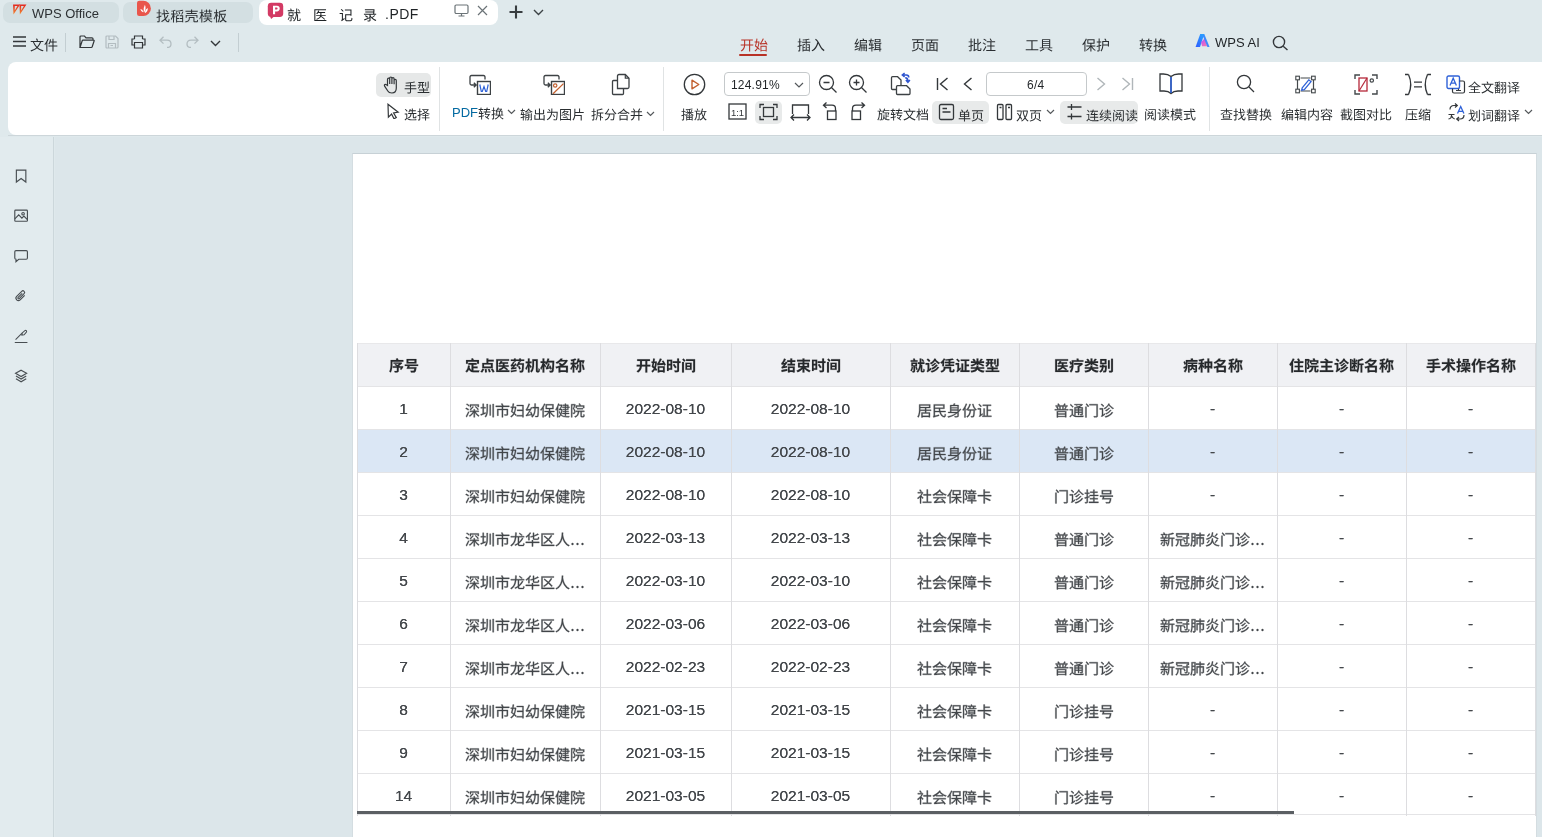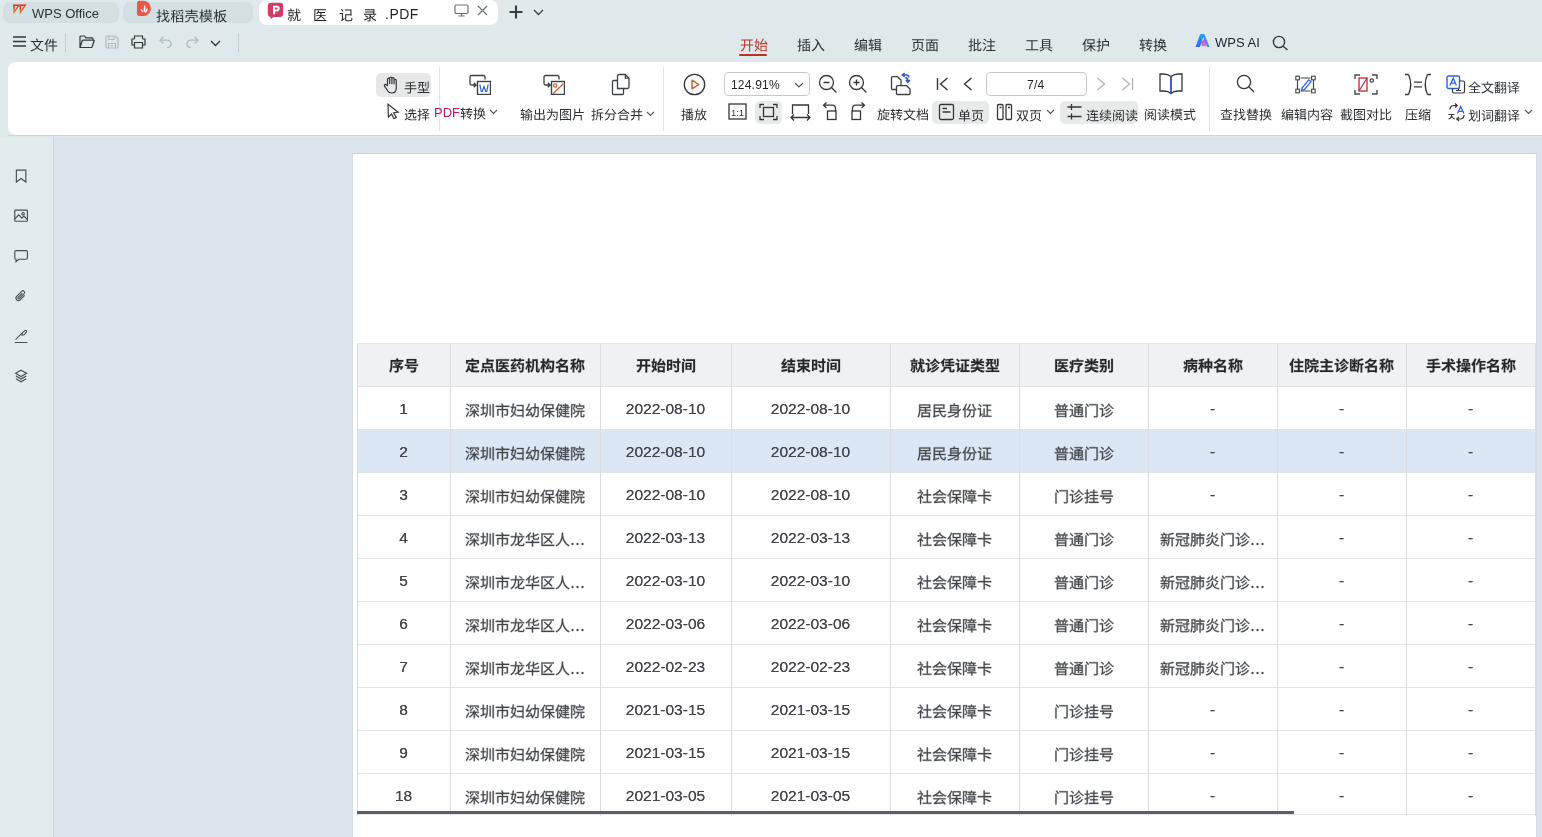--- a/index.html
+++ b/index.html
@@ -329,21 +329,21 @@
       <use href="#g9009" xlink:href="#g9009"></use>
       <use href="#g62e9" xlink:href="#g62e9" x="1000"></use>
     </svg></div>
 <div style="position:absolute;left:468px;top:74px">
     <svg width="23" height="21" viewBox="0 0 23 21" fill="none">
       <path d="M17 5.5 L17 3 Q17 1.5 15.5 1.5 L3.5 1.5 Q2 1.5 2 3 L2 9.5 Q2 11 3.5 11 L7.6 11 M5.8 8.8 L8.2 11 L5.8 13.2" stroke="#3c4144" stroke-width="1.3"></path>
       <rect x="9.5" y="7.5" width="13" height="13" fill="#fff" stroke="#3c4144" stroke-width="1.4"></rect>
       <path d="M11.8 10.5 L13.3 17.5 L14.3 17.5 L16 12.6 L17.7 17.5 L18.7 17.5 L20.2 10.5" stroke="#2f62d8" stroke-width="1.2"></path>
     </svg>
   </div>
-<div style="position:absolute;left:434px;top:105px;white-space:nowrap;font:13px 'Liberation Sans';color:#be185d">PDF<svg class="cj" width="26.0" height="13" viewBox="0 0 2000 1000" fill="#2a2e31">
+<div style="position:absolute;left:452px;top:105px;white-space:nowrap;font:13px 'Liberation Sans';color:#0369a1">PDF<svg class="cj" width="26.0" height="13" viewBox="0 0 2000 1000" fill="#2a2e31">
       <use href="#g8f6c" xlink:href="#g8f6c"></use>
       <use href="#g6362" xlink:href="#g6362" x="1000"></use>
     </svg><svg width="9" height="6" viewBox="0 0 9 6" fill="none" stroke="#55595c" stroke-width="1.2" style="display:inline-block;margin-left:3px;vertical-align:2px">
       <path d="M1 1 L4.5 4.5 L8 1"></path>
     </svg></div>
 <div style="position:absolute;left:542px;top:74px">
     <svg width="23" height="21" viewBox="0 0 23 21" fill="none">
       <path d="M17 5.5 L17 3 Q17 1.5 15.5 1.5 L3.5 1.5 Q2 1.5 2 3 L2 9.5 Q2 11 3.5 11 L7.6 11 M5.8 8.8 L8.2 11 L5.8 13.2" stroke="#3c4144" stroke-width="1.3"></path>
       <rect x="9.5" y="7.5" width="13" height="13" fill="#fff" stroke="#3c4144" stroke-width="1.4"></rect>
       <circle cx="13.2" cy="11.5" r="1.7" stroke="#c2602f" stroke-width="1.2"></circle>
@@ -412,21 +412,21 @@
     <svg width="13" height="14" viewBox="0 0 13 14" fill="none" stroke="#33373a" stroke-width="1.4">
       <path d="M11.5 1 L4.5 7 L11.5 13 M1.5 1 L1.5 13"></path>
     </svg>
   </div>
 <div style="position:absolute;left:963px;top:77px">
     <svg width="10" height="14" viewBox="0 0 10 14" fill="none" stroke="#33373a" stroke-width="1.4">
       <path d="M8.5 1 L1.5 7 L8.5 13"></path>
     </svg>
   </div>
 <div style="position:absolute;left:986px;top:72px;width:101px;height:24px;background:#fff;border:1px solid #c5c9cb;border-radius:4px"></div>
-<div style="position:absolute;left:1027px;top:78px;font:400 12px 'Liberation Sans',sans-serif;color:#1f2326;letter-spacing:0.3px;white-space:nowrap">7/4</div>
+<div style="position:absolute;left:1027px;top:78px;font:400 12px 'Liberation Sans',sans-serif;color:#1f2326;letter-spacing:0.3px;white-space:nowrap">6/4</div>
 <div style="position:absolute;left:1096px;top:77px">
     <svg width="10" height="14" viewBox="0 0 10 14" fill="none" stroke="#b0b6b9" stroke-width="1.4">
       <path d="M1.5 1 L8.5 7 L1.5 13"></path>
     </svg>
   </div>
 <div style="position:absolute;left:1121px;top:77px">
     <svg width="13" height="14" viewBox="0 0 13 14" fill="none" stroke="#b0b6b9" stroke-width="1.4">
       <path d="M1.5 1 L8.5 7 L1.5 13 M11.5 1 L11.5 13"></path>
     </svg>
   </div>
@@ -990,21 +990,21 @@
       </svg></div>
     <div style="position:absolute;left:696.5px;top:401.5px"><svg class="cj" width="60.0" height="15" viewBox="0 0 4000 1000" fill="#43474b" stroke="#43474b" stroke-width="22">
         <use href="#g95e8" xlink:href="#g95e8"></use>
         <use href="#g8bca" xlink:href="#g8bca" x="1000"></use>
         <use href="#g6302" xlink:href="#g6302" x="2000"></use>
         <use href="#g53f7" xlink:href="#g53f7" x="3000"></use>
       </svg></div>
     <div style="position:absolute;left:791.0px;top:401px;width:129px;text-align:center;font:15.5px 'Liberation Sans';color:#43474b;text-shadow:0 0 0.5px #43474b">-</div>
     <div style="position:absolute;left:920.0px;top:401px;width:129px;text-align:center;font:15.5px 'Liberation Sans';color:#43474b;text-shadow:0 0 0.5px #43474b">-</div>
     <div style="position:absolute;left:1049.0px;top:401px;width:129px;text-align:center;font:15.5px 'Liberation Sans';color:#43474b;text-shadow:0 0 0.5px #43474b">-</div>
-    <div style="position:absolute;left:0.0px;top:444px;width:93px;text-align:center;font:15.5px 'Liberation Sans';color:#43474b;text-shadow:0 0 0.5px #43474b">18</div>
+    <div style="position:absolute;left:0.0px;top:444px;width:93px;text-align:center;font:15.5px 'Liberation Sans';color:#43474b;text-shadow:0 0 0.5px #43474b">14</div>
     <div style="position:absolute;left:108.0px;top:444.5px"><svg class="cj" width="120.0" height="15" viewBox="0 0 8000 1000" fill="#43474b" stroke="#43474b" stroke-width="22">
         <use href="#g6df1" xlink:href="#g6df1"></use>
         <use href="#g5733" xlink:href="#g5733" x="1000"></use>
         <use href="#g5e02" xlink:href="#g5e02" x="2000"></use>
         <use href="#g5987" xlink:href="#g5987" x="3000"></use>
         <use href="#g5e7c" xlink:href="#g5e7c" x="4000"></use>
         <use href="#g4fdd" xlink:href="#g4fdd" x="5000"></use>
         <use href="#g5065" xlink:href="#g5065" x="6000"></use>
         <use href="#g9662" xlink:href="#g9662" x="7000"></use>
       </svg></div>

